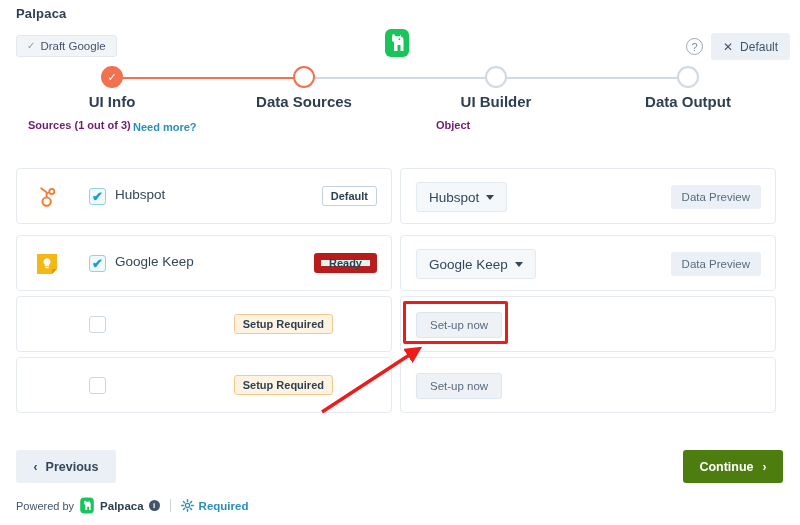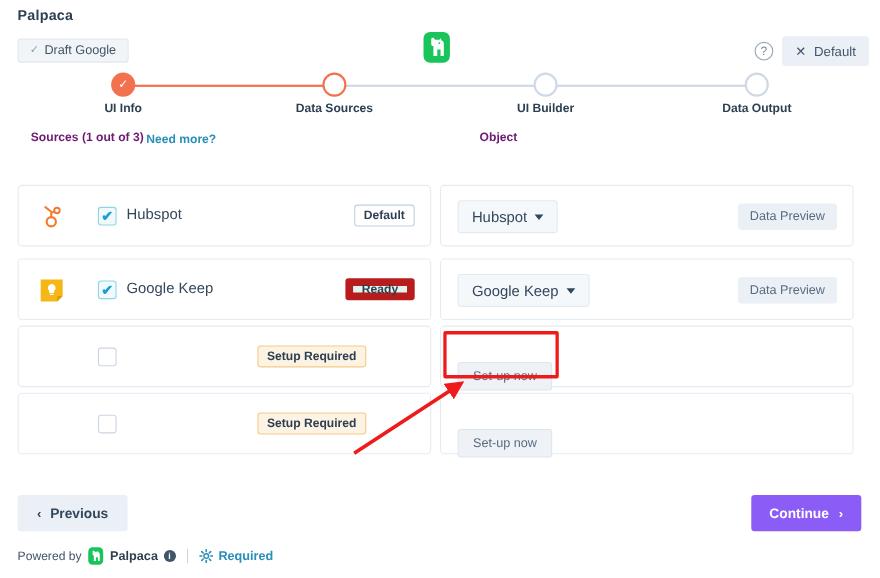--- a/index.html
+++ b/index.html
@@ -66,21 +66,21 @@
   }
   .step.done .dot { background: #f2714f; border-color: #f2714f; }
   .step.current .dot { background: #ffffff; border-color: #f2714f; }
   .step .dot .tick {
     color: #ffffff; font-size: 11px; line-height: 1;
   }
   .step .lbl {
     position: absolute; top: 31px; left: 0;
     transform: translateX(-50%);
     white-space: nowrap;
-    font-size: 11px; font-weight: bold; color: #2e3f52;
+    font-size: 15px; font-weight: bold; color: #2e3f52;
   }
 
   
   .col-head {
     position: absolute; font-size: 11px; font-weight: bold; color: #701a75; margin-left: 12px;
   }
   .need-more {
     position: absolute; left: 133px; top: 121px;
     font-size: 11px; font-weight: bold; color: #2a8fb7; cursor: pointer;
   }
@@ -138,41 +138,41 @@
     height: 24px; padding: 0 11px;
     display: flex; align-items: center;
     background: #eaf0f6; border: none; border-radius: 3px;
     font-size: 11.5px; color: #5a6b7f; cursor: pointer;
   }
   .setup-btn {
     position: absolute; left: 15px; top: 15px;
     height: 26px; padding: 0 13px;
     display: flex; align-items: center;
     background: #eef2f7; border: 1px solid #dde5ee; border-radius: 3px;
-    font-size: 11.5px; color: #5a6b7f; cursor: pointer; margin-top: 17px;
+    font-size: 11.5px; color: #5a6b7f; cursor: pointer;
   }
 
   .request-link {
     position: absolute; left: 18px; top: 423px;
     font-size: 11.5px; font-weight: bold; color: #2a8fb7; cursor: pointer;
   }
 
   
   .prev-btn {
     position: absolute; left: 16px; top: 450px;
     width: 100px; height: 33px;
     display: flex; align-items: center; justify-content: center; gap: 8px;
     background: #eaf0f6; border: none; border-radius: 3px;
     font-size: 12.5px; font-weight: bold; color: #33475b; cursor: pointer;
   }
   .continue-btn {
     position: absolute; left: 683px; top: 450px;
     width: 100px; height: 33px;
     display: flex; align-items: center; justify-content: center; gap: 9px;
-    background: #8b5cf6; border: none; border-radius: 3px;
+    background: #4d7c0f; border: none; border-radius: 3px;
     font-size: 12.5px; font-weight: bold; color: #ffffff; cursor: pointer;
   }
   .chev { font-size: 12px; }
 
   .powered {
     position: absolute; left: 16px; top: 497px;
     display: flex; align-items: center; gap: 5px;
     font-size: 11px; color: #42546a;
   }
   .powered .mini-logo { width: 16px; height: 17px; }

